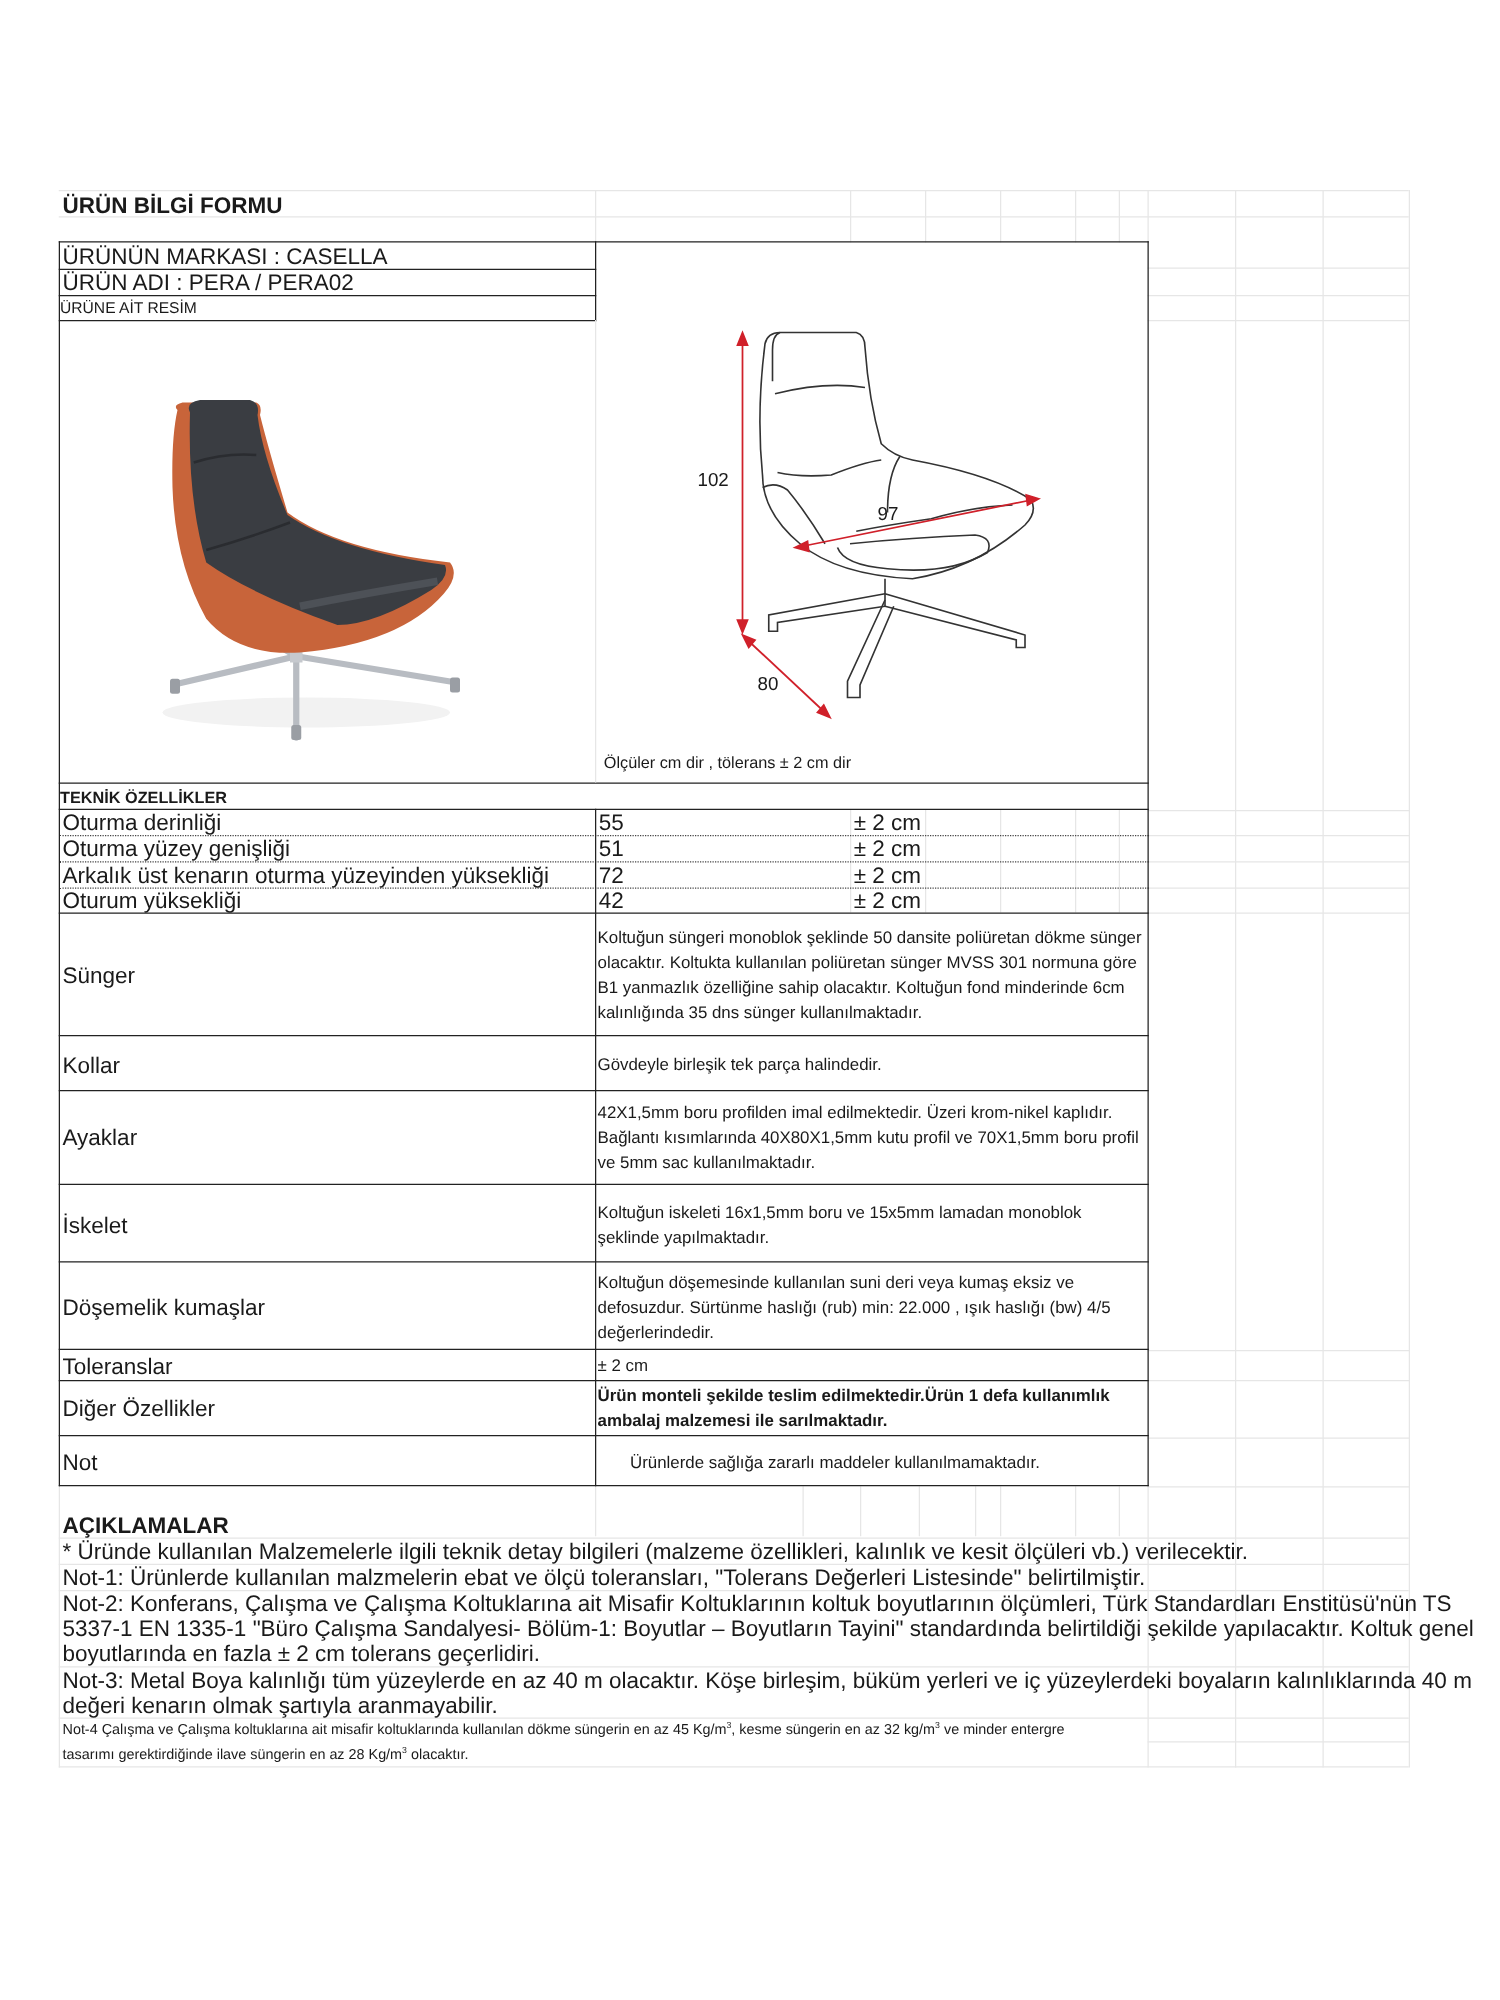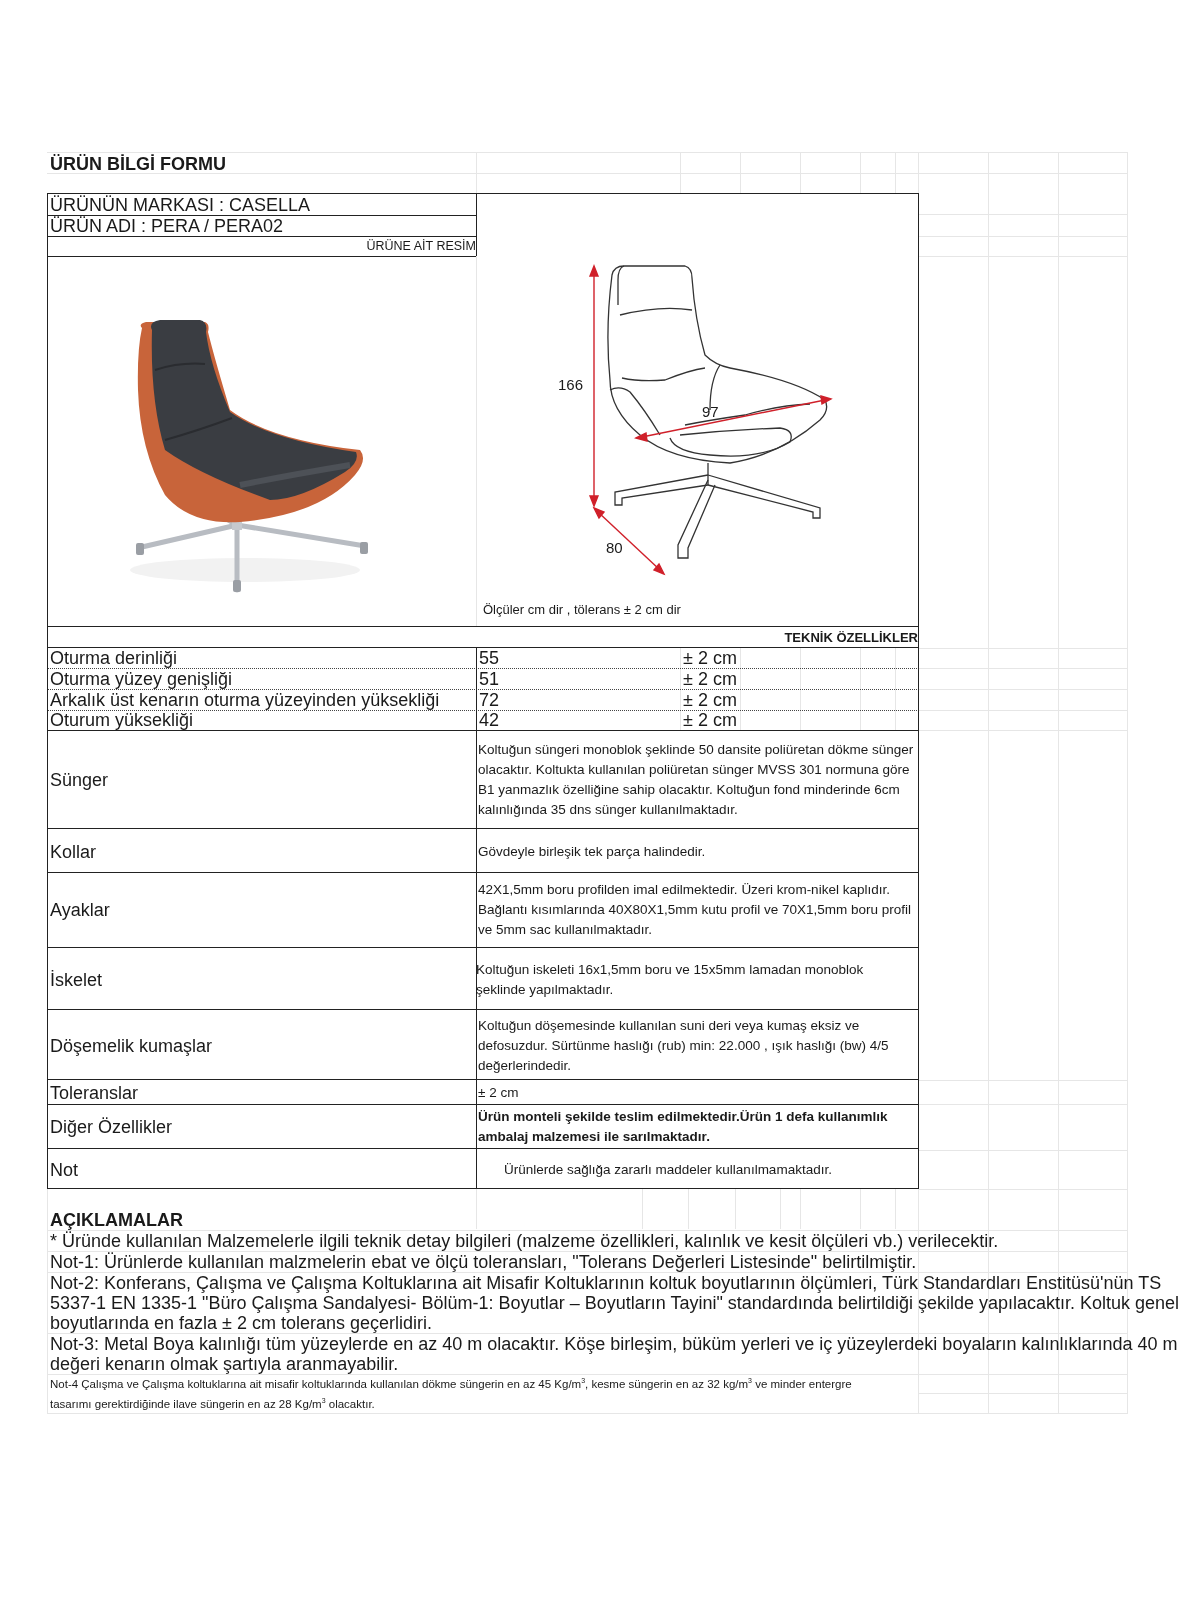--- a/index.html
+++ b/index.html
@@ -9,21 +9,21 @@
   
   .gh { position:absolute; height:1px; background:#e6e6e6; }
   .gv { position:absolute; width:1px; background:#e6e6e6; }
   
   .bh { position:absolute; height:1px; background:#222; }
   .bv { position:absolute; width:1px; background:#222; }
   .dot { position:absolute; height:0; border-top:1px dotted #444; }
   .cell { position:absolute; font-size:18px; line-height:20px; white-space:nowrap; }
   .wrap { position:absolute; font-size:13.5px; line-height:20px; white-space:normal; }
   .bold { font-weight:bold; }
-  .center { text-align:right; }
+  .center { text-align:left; }
   .small { font-size:11.5px; line-height:20px; }
   sup { font-size:7px; line-height:0; }
 </style>
 </head>
 <body>
 
 <div>
 
   <div class="gh" style="left:47px;top:152px;width:1080px;"></div>
   <div class="gh" style="left:47px;top:173px;width:1080px;"></div>
@@ -159,21 +159,21 @@
       <polygon points="14,246 10,236 18,236"></polygon>
       <line x1="62" y1="177" x2="245" y2="140"></line>
       <polygon points="56,178 66,173 67,181"></polygon>
       <polygon points="251,139 241,136 242,144"></polygon>
       <line x1="18" y1="252" x2="80" y2="310"></line>
       <polygon points="14,248 24,252 19,258"></polygon>
       <polygon points="84,314 74,310 79,304"></polygon>
     </g>
   </svg>
 </div>
-<div class="cell" style="left:558px;top:375px;font-size:15px;">166</div>
+<div class="cell" style="left:558px;top:375px;font-size:15px;">102</div>
 <div class="cell" style="left:702px;top:402px;font-size:15px;">97</div>
 <div class="cell" style="left:606px;top:538px;font-size:15px;">80</div>
 <div class="cell" style="left:483px;top:600px;font-size:13px;">Ölçüler cm dir , tölerans ± 2 cm dir</div>
 
 <div class="cell bold center" style="left:48px;top:628px;width:870px;font-size:13px;">TEKNİK ÖZELLİKLER</div>
 
 <div>
   <div class="cell" style="left:50px;top:648px;">Oturma derinliği</div>
   <div class="cell" style="left:479px;top:648px;">55</div>
   <div class="cell" style="left:683px;top:648px;">± 2 cm</div>
@@ -201,21 +201,21 @@
 <div>
   <div class="cell" style="left:50px;top:842px;">Kollar</div>
   <div class="wrap" style="left:478px;top:842px;width:436px;">Gövdeyle birleşik tek parça halindedir.</div>
 </div>
 <div>
   <div class="cell" style="left:50px;top:900px;">Ayaklar</div>
   <div class="wrap" style="left:478px;top:880px;width:436px;">42X1,5mm boru profilden imal edilmektedir. Üzeri krom-nikel kaplıdır. Bağlantı kısımlarında 40X80X1,5mm kutu profil ve 70X1,5mm boru profil ve 5mm sac kullanılmaktadır.</div>
 </div>
 <div>
   <div class="cell" style="left:50px;top:970px;">İskelet</div>
-  <div class="wrap" style="left:452px;top:960px;width:436px;padding-left:24px;">Koltuğun iskeleti 16x1,5mm boru ve 15x5mm lamadan monoblok şeklinde yapılmaktadır.</div>
+  <div class="wrap" style="left:478px;top:960px;width:436px;">Koltuğun iskeleti 16x1,5mm boru ve 15x5mm lamadan monoblok şeklinde yapılmaktadır.</div>
 </div>
 <div>
   <div class="cell" style="left:50px;top:1036px;">Döşemelik kumaşlar</div>
   <div class="wrap" style="left:478px;top:1016px;width:436px;">Koltuğun döşemesinde kullanılan suni deri veya kumaş eksiz ve defosuzdur. Sürtünme haslığı (rub) min: 22.000 , ışık haslığı (bw) 4/5 değerlerindedir.</div>
 </div>
 <div>
   <div class="cell" style="left:50px;top:1083px;">Toleranslar</div>
   <div class="wrap" style="left:478px;top:1083px;width:436px;">± 2 cm</div>
 </div>
 <div>

